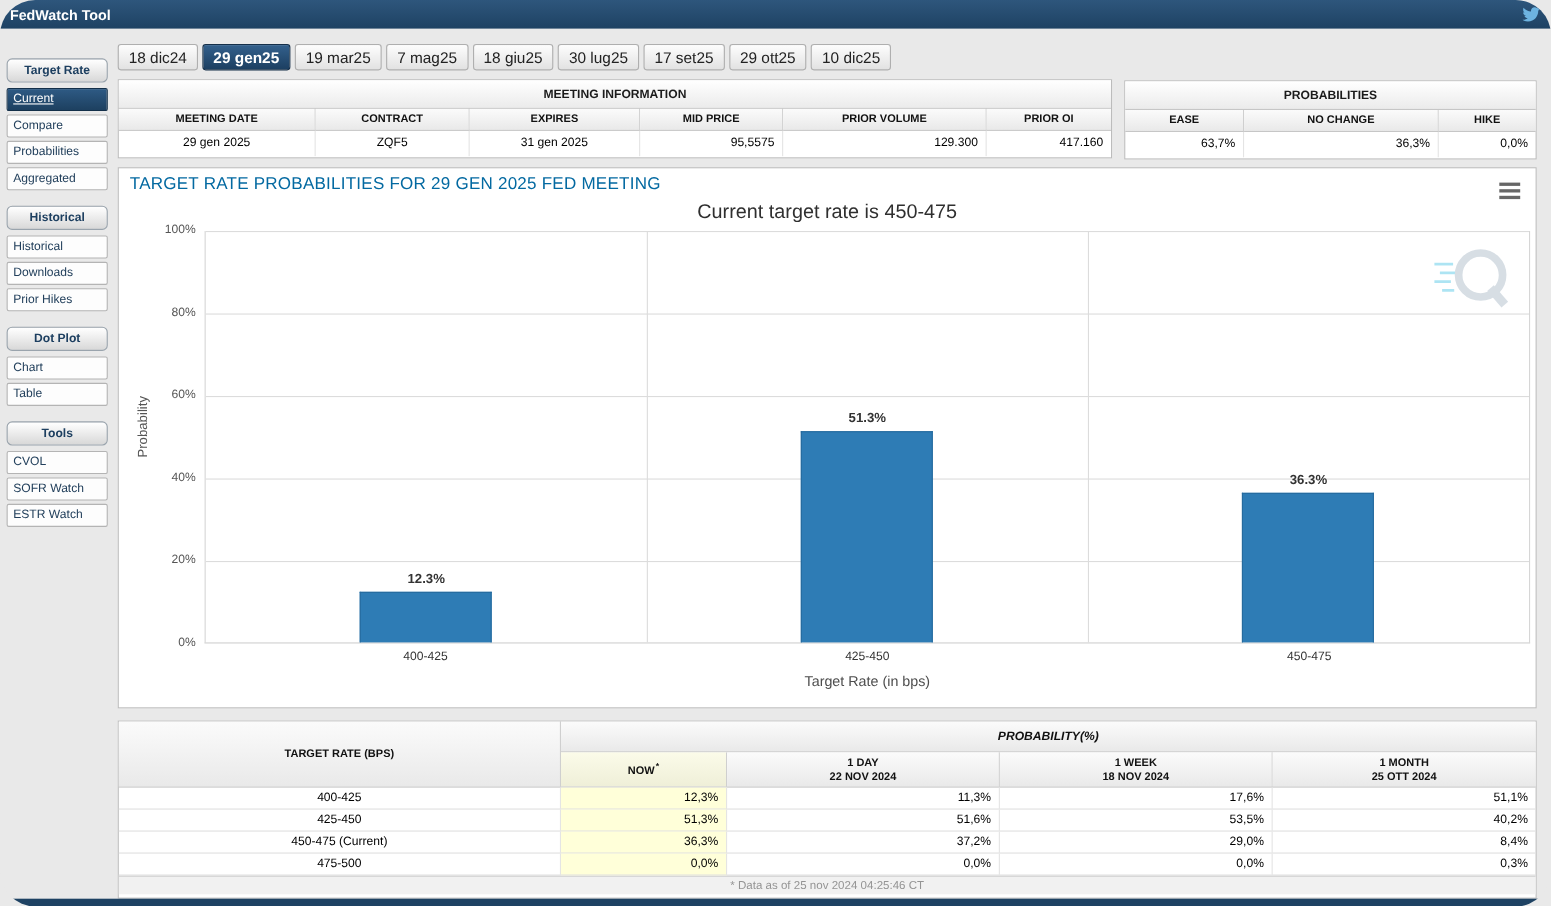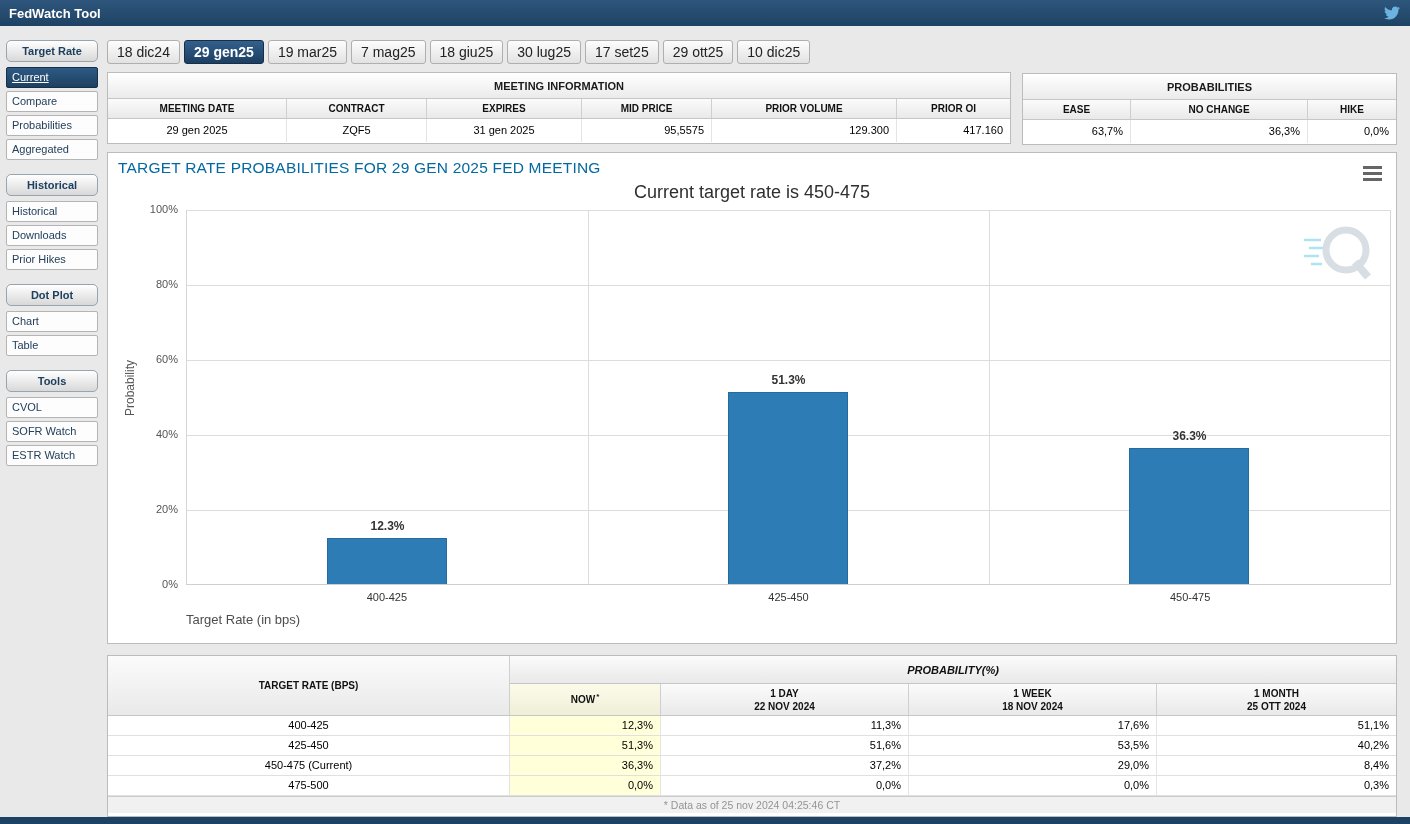--- a/index.html
+++ b/index.html
@@ -1,28 +1,28 @@
 <!DOCTYPE html>
 <html><head>
 <meta charset="utf-8">
 <style>
   * { margin:0; padding:0; box-sizing:border-box; }
   html,body { width:1410px; height:824px; }
   body { font-family:"Liberation Sans", sans-serif; background:#e9e9e9; overflow:hidden; }
-  .app { position:relative; width:1410px; height:824px; background:#e9e9e9; overflow:hidden; }
+  .app { position:relative; width:1410px; height:824px; background:#e9e9e9; overflow:hidden;border-radius:32px; }
 
   
   .topbar { position:absolute; left:0; top:0; width:1410px; height:26px;
     background:linear-gradient(#2e567c,#1e4263); display:flex; align-items:center; }
   .topbar-title { color:#fff; font-size:13px; font-weight:bold; padding-left:9px; }
   .twitter { position:absolute; right:10px; top:5px; width:16px; height:16px; cursor:pointer; }
 
   
   .sidebar { position:absolute; left:6px; top:40px; width:92px; }
-  .side-section { margin-bottom:14px; }
+  .side-section { margin-bottom:14px;margin-top:13px; }
   .side-header { background:linear-gradient(#ffffff,#d8d8d8); border:1px solid #9aa4ad; border-radius:5px;
     font-size:11px; font-weight:bold; color:#1d3f60; text-align:center; padding:4px 0; margin-bottom:5px; }
   .side-item { background:#fdfdfd; border:1px solid #b4b4b4; border-radius:2px; font-size:11px; color:#23405c;
     padding:3px 5px 4px; margin-bottom:3px; cursor:pointer; }
   .side-item.selected { background:linear-gradient(#2e5a84,#1d4060); border-color:#14304a; color:#fff;text-decoration:underline; }
 
   
   .tabs { position:absolute; left:107px; top:40px; display:flex; gap:4px; }
   .tab { height:24px; line-height:22px; padding:0 9px; background:linear-gradient(#fdfdfd,#e2e2e2);
     border:1px solid #afafaf; border-radius:3px; font-size:14px; color:#222; cursor:pointer; white-space:nowrap; }
@@ -58,21 +58,21 @@
   .gridline { position:absolute; left:0; right:0; height:1px; background:#dcdcdc; }
   .vline { position:absolute; top:0; bottom:0; width:1px; background:#dcdcdc; }
   .bar-slot { position:absolute; top:0; bottom:0; width:33.333%;padding-left:16px; }
   .bar-rect { position:absolute; bottom:0; left:50%; transform:translateX(-50%); width:120px;
     border:1px solid #266b9e; border-bottom:none; cursor:pointer; }
   .bar-value { position:absolute; left:50%; transform:translateX(-50%); font-size:12px; font-weight:600;
     color:#333; white-space:nowrap; text-shadow:0 0 2px #fff; }
   .ytick { position:absolute; left:0; width:70px; text-align:right; font-size:11px; color:#555; }
   .xcats { position:absolute; left:78px; top:438px; width:1205px; display:flex; }
   .xcats span { flex:1; text-align:center; font-size:11px; color:#333; }
-  .xaxis-title { position:absolute; left:78px; top:459px; width:1205px; font-size:13px; color:#4d4d4d; }
+  .xaxis-title { position:absolute; left:78px; top:459px; width:1205px; text-align:center; font-size:13px; color:#4d4d4d; }
   .watermark { position:absolute; right:16px; top:6px; opacity:.9; }
 
   
   .hist-panel { left:107px; top:655px; width:1290px; height:162px; }
   .hist-grid { display:grid; grid-template-columns:402px 151px 248px 248px 1fr;
     grid-template-rows:28px 32px 20px 20px 20px 20px; }
   .rate-hdr { grid-row:1 / 3; grid-column:1; font-size:10px; }
   .group-hdr { grid-column:2 / 6; font-size:11px; border-right:none;font-style:italic; }
   .sub-hdr { font-size:10px; flex-direction:column; line-height:1.3; }
   .now-hdr { background:linear-gradient(#fbfbe9,#efefd8); }

